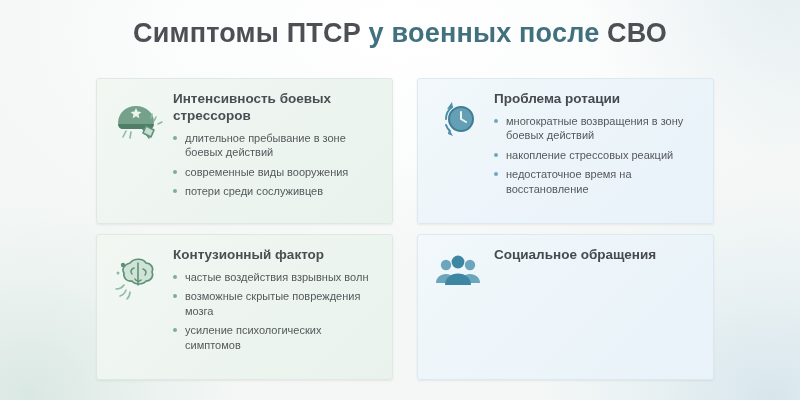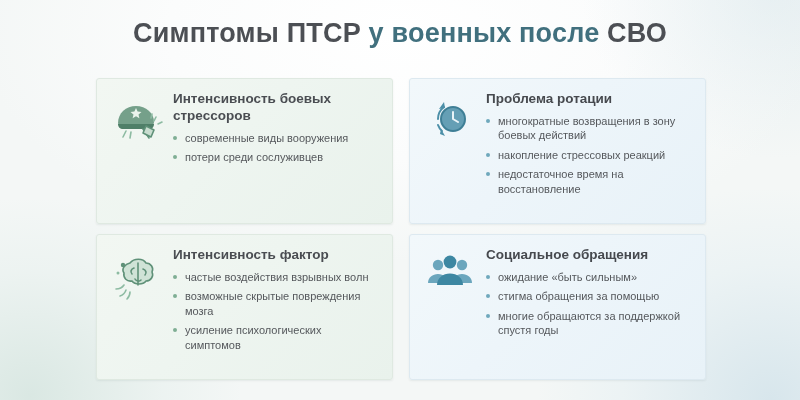--- a/index.html
+++ b/index.html
@@ -66,21 +66,21 @@
 
   .grid {
     position: absolute;
     top: 78px;
     left: 96px;
     width: 612px;
     height: 302px;
     display: grid;
     grid-template-columns: 297px 297px;
     grid-template-rows: 146px 146px;
-    gap: 10px 16px;
+    gap: 10px 24px;
   }
 
   .card {
     position: relative;
     border-radius: 3px;
     padding: 12px 12px 10px 12px;
     box-sizing: border-box;
     display: flex;
     align-items: flex-start;
     box-shadow: 0 1px 2px rgba(90,110,110,0.10);
@@ -179,20 +179,21 @@
             <path d="M33 36l6 9" stroke="#5f9178"></path>
             <path d="M36 33l8 4-3 7-8-4z" fill="#c9ddd0" stroke="#5f9178"></path>
             <path d="M44 28l2-4M48 31l4-2M41 25l1-4" stroke="#8dbba2"></path>
             <path d="M16 38l-3 6M21 39l-1 6" stroke="#8dbba2"></path>
           </g>
         </svg>
       </div>
       <div class="card-body">
         <div class="card-title">Интенсивность боевых стрессоров</div>
         <ul class="bullets">
+          <li>длительное пребывание в зоне боевых действий</li>
           <li>современные виды вооружения</li>
           <li>потери среди сослуживцев</li>
         </ul>
       </div>
     </div>
 
     <div class="card card-blue">
       <div class="icon-wrap">
         <svg width="52" height="52" viewBox="0 0 52 52">
           <g fill="none" stroke="#4c8fa8" stroke-width="2" stroke-linecap="round" stroke-linejoin="round">
@@ -222,21 +223,21 @@
           <g fill="none" stroke="#5f9178" stroke-width="1.6" stroke-linecap="round" stroke-linejoin="round">
             <path d="M20 14c4-5 13-5 16 0 5 0 8 5 6 9 2 4-1 9-6 9-3 4-11 4-14 0-5 1-9-3-8-8-3-4 1-9 6-10z" fill="#cfe3d6" stroke="#5f9178"></path>
             <path d="M28 14v22M24 19c-3 1-4 4-2 6M33 20c3 1 4 4 2 6M25 30c1 2 4 3 6 1" stroke="#5f9178"></path>
             <path d="M14 36c-2 3-5 4-8 4M16 41c-1 3-3 5-6 6M20 43c0 3-1 5-3 7" stroke="#8dbba2"></path>
             <circle cx="13" cy="16" r="2.2" fill="#5f9178" stroke="none"></circle>
             <circle cx="8" cy="24" r="1.5" fill="#8dbba2" stroke="none"></circle>
           </g>
         </svg>
       </div>
       <div class="card-body">
-        <div class="card-title">Интенсивность фактор</div>
+        <div class="card-title">Контузионный фактор</div>
         <ul class="bullets">
           <li>частые воздействия взрывных волн</li>
           <li>возможные скрытые повреждения мозга</li>
           <li>усиление психологических симптомов</li>
         </ul>
       </div>
     </div>
 
     <div class="card card-blue">
       <div class="icon-wrap">
@@ -246,22 +247,17 @@
             <path d="M4 34c0-5.5 4.5-9 10-9s10 3.5 10 9z" fill="#6ba6bd"></path>
             <circle cx="38" cy="16" r="5.2" fill="#6ba6bd"></circle>
             <path d="M28 34c0-5.5 4.5-9 10-9s10 3.5 10 9z" fill="#6ba6bd"></path>
             <circle cx="26" cy="13" r="6.4" fill="#3d87a2"></circle>
             <path d="M13 36c0-7 6-11.5 13-11.5S39 29 39 36z" fill="#3d87a2"></path>
           </g>
         </svg>
       </div>
       <div class="card-body">
         <div class="card-title">Социальное обращения</div>
-        <ul class="bullets">
-          <li>ожидание «быть сильным»</li>
-          <li>стигма обращения за помощью</li>
-          <li>многие обращаются за поддержкой спустя годы</li>
-        </ul>
       </div>
     </div>
 
   </div>
 </div>
 
 </body></html>

